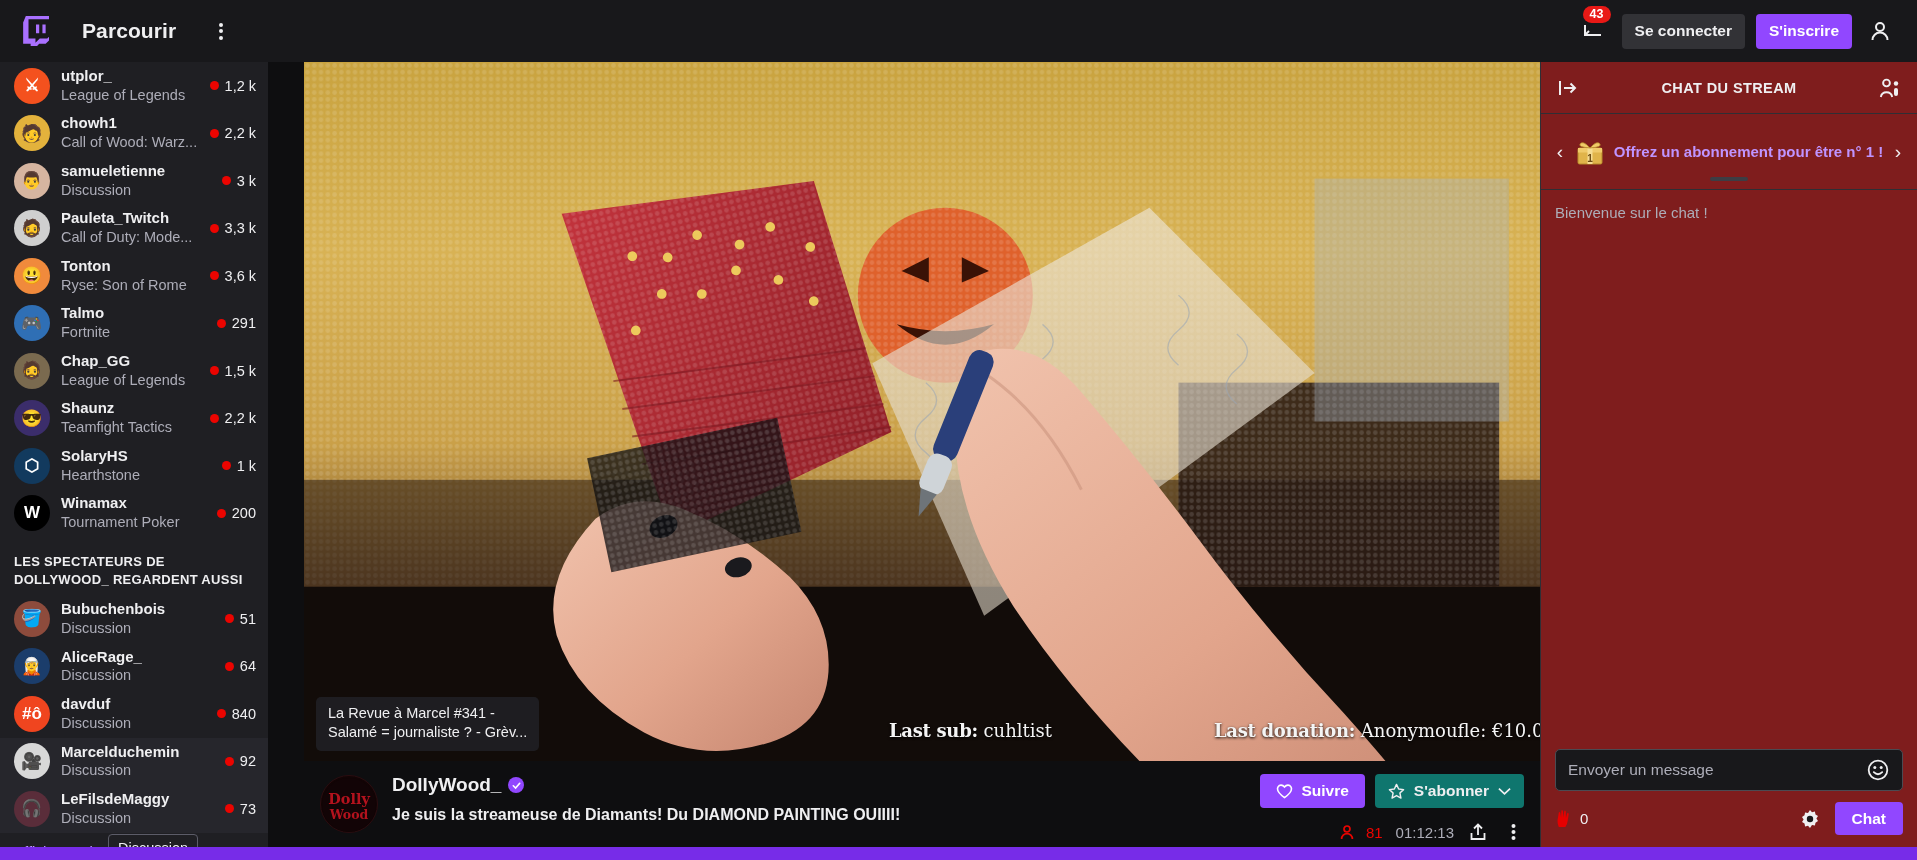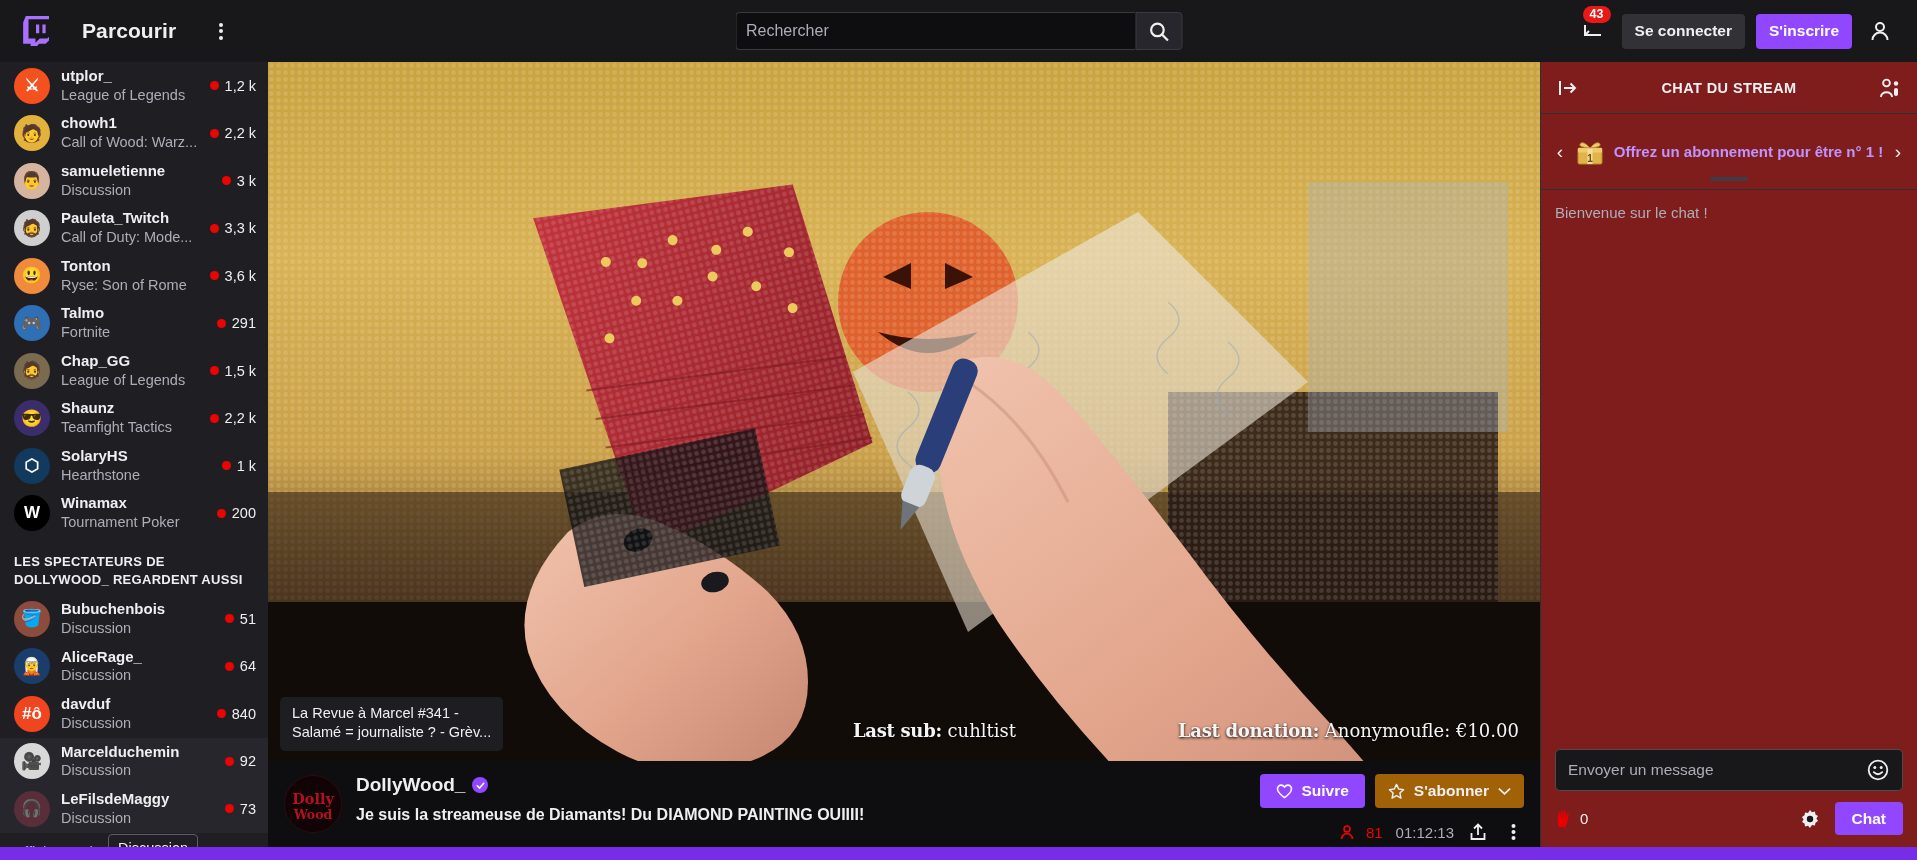--- a/index.html
+++ b/index.html
@@ -113,21 +113,21 @@
     color: #bf94ff; font-size: 15px; padding: 10px 14px 12px; cursor: pointer;
   }
   .tooltip-box {
     position: absolute; left: 108px; top: 772px;
     background: #1f1f23; border: 1px solid #5c5c68;
     color: #efeff1; font-size: 14.5px; padding: 5px 9px;
     border-radius: 4px; z-index: 30; white-space: nowrap;
   }
 
   
-  .center { flex: 1; min-width: 0; display: flex; flex-direction: column; background: #0e0e10; position: relative;}
+  .center { flex: 1; min-width: 0; display: flex; flex-direction: column; background: #0e0e10; position: relative; padding-left: 36px;}
   .video-area {
     position: relative; flex: 1; min-height: 0; overflow: hidden;
     background: #000;
   }
   .video-canvas { position: absolute; inset: 0; }
 
   .tooltip-video {
     position: absolute; left: 12px; bottom: 10px;
     background: #1f1f23ee; color: #efeff1;
     font-size: 14.5px; line-height: 1.35; border-radius: 5px;
@@ -165,21 +165,21 @@
   .stream-title { font-size: 16px; color: #efeff1; margin-top: 10px; font-weight: bold;}
   .info-right { margin-left: auto; display: flex; flex-direction: column; align-items: flex-end; padding-top: 2px;}
   .info-btn-row { display: flex; align-items: center; gap: 10px; }
   .btn-follow {
     background: #9147ff; color: #fff; border: none; height: 34px;
     border-radius: 4px; padding: 0 16px; font-size: 15.5px; font-weight: bold;
     display: flex; align-items: center; gap: 8px; cursor: pointer;
     font-family: "Liberation Sans", sans-serif;
   }
   .btn-sub {
-    background: #a16207; color: #efeff1; border: none; height: 34px;
+    background: #0f766e; color: #efeff1; border: none; height: 34px;
     border-radius: 4px; padding: 0 13px; font-size: 15.5px; font-weight: bold;
     display: flex; align-items: center; gap: 9px; cursor: pointer;
     font-family: "Liberation Sans", sans-serif;
   }
   .meta-row { display: flex; align-items: center; gap: 13px; margin-top: 13px; }
   .viewer-count { color: #eb0400; font-size: 15px; display: flex; align-items: center; gap: 12px; font-weight: 500;}
   .uptime { color: #adadb8; font-size: 15px; }
   .icon-btn { cursor: pointer; display:flex; align-items:center; justify-content:center; width:22px; height:22px;}
 
   
@@ -255,31 +255,20 @@
       <div class="nav-title">Parcourir</div>
       <div class="nav-kebab">
         <div>
           <span class="kebab-dot"></span>
           <span class="kebab-dot"></span>
           <span class="kebab-dot"></span>
         </div>
       </div>
     </div>
 
-    <div class="nav-center">
-      <div class="search-wrap">
-        <input class="search-input" type="text" placeholder="Rechercher" style="">
-        <div class="search-btn">
-          <svg width="21" height="21" viewBox="0 0 20 20">
-            <circle cx="8.5" cy="8.5" r="6" fill="none" stroke="#efeff1" stroke-width="2.1"></circle>
-            <line x1="13" y1="13" x2="18.5" y2="18.5" stroke="#efeff1" stroke-width="2.1"></line>
-          </svg>
-        </div>
-      </div>
-    </div>
 
     <div class="nav-right">
       <div class="prime-wrap">
         <svg width="22" height="20" viewBox="0 0 22 20">
           <path d="M2 4 v10 h16" fill="none" stroke="#efeff1" stroke-width="2"></path>
           <path d="M2 14 L6 10" fill="none" stroke="#efeff1" stroke-width="2"></path>
         </svg>
         <span class="badge-43">43</span>
       </div>
       <button class="btn-login">Se connecter</button>

